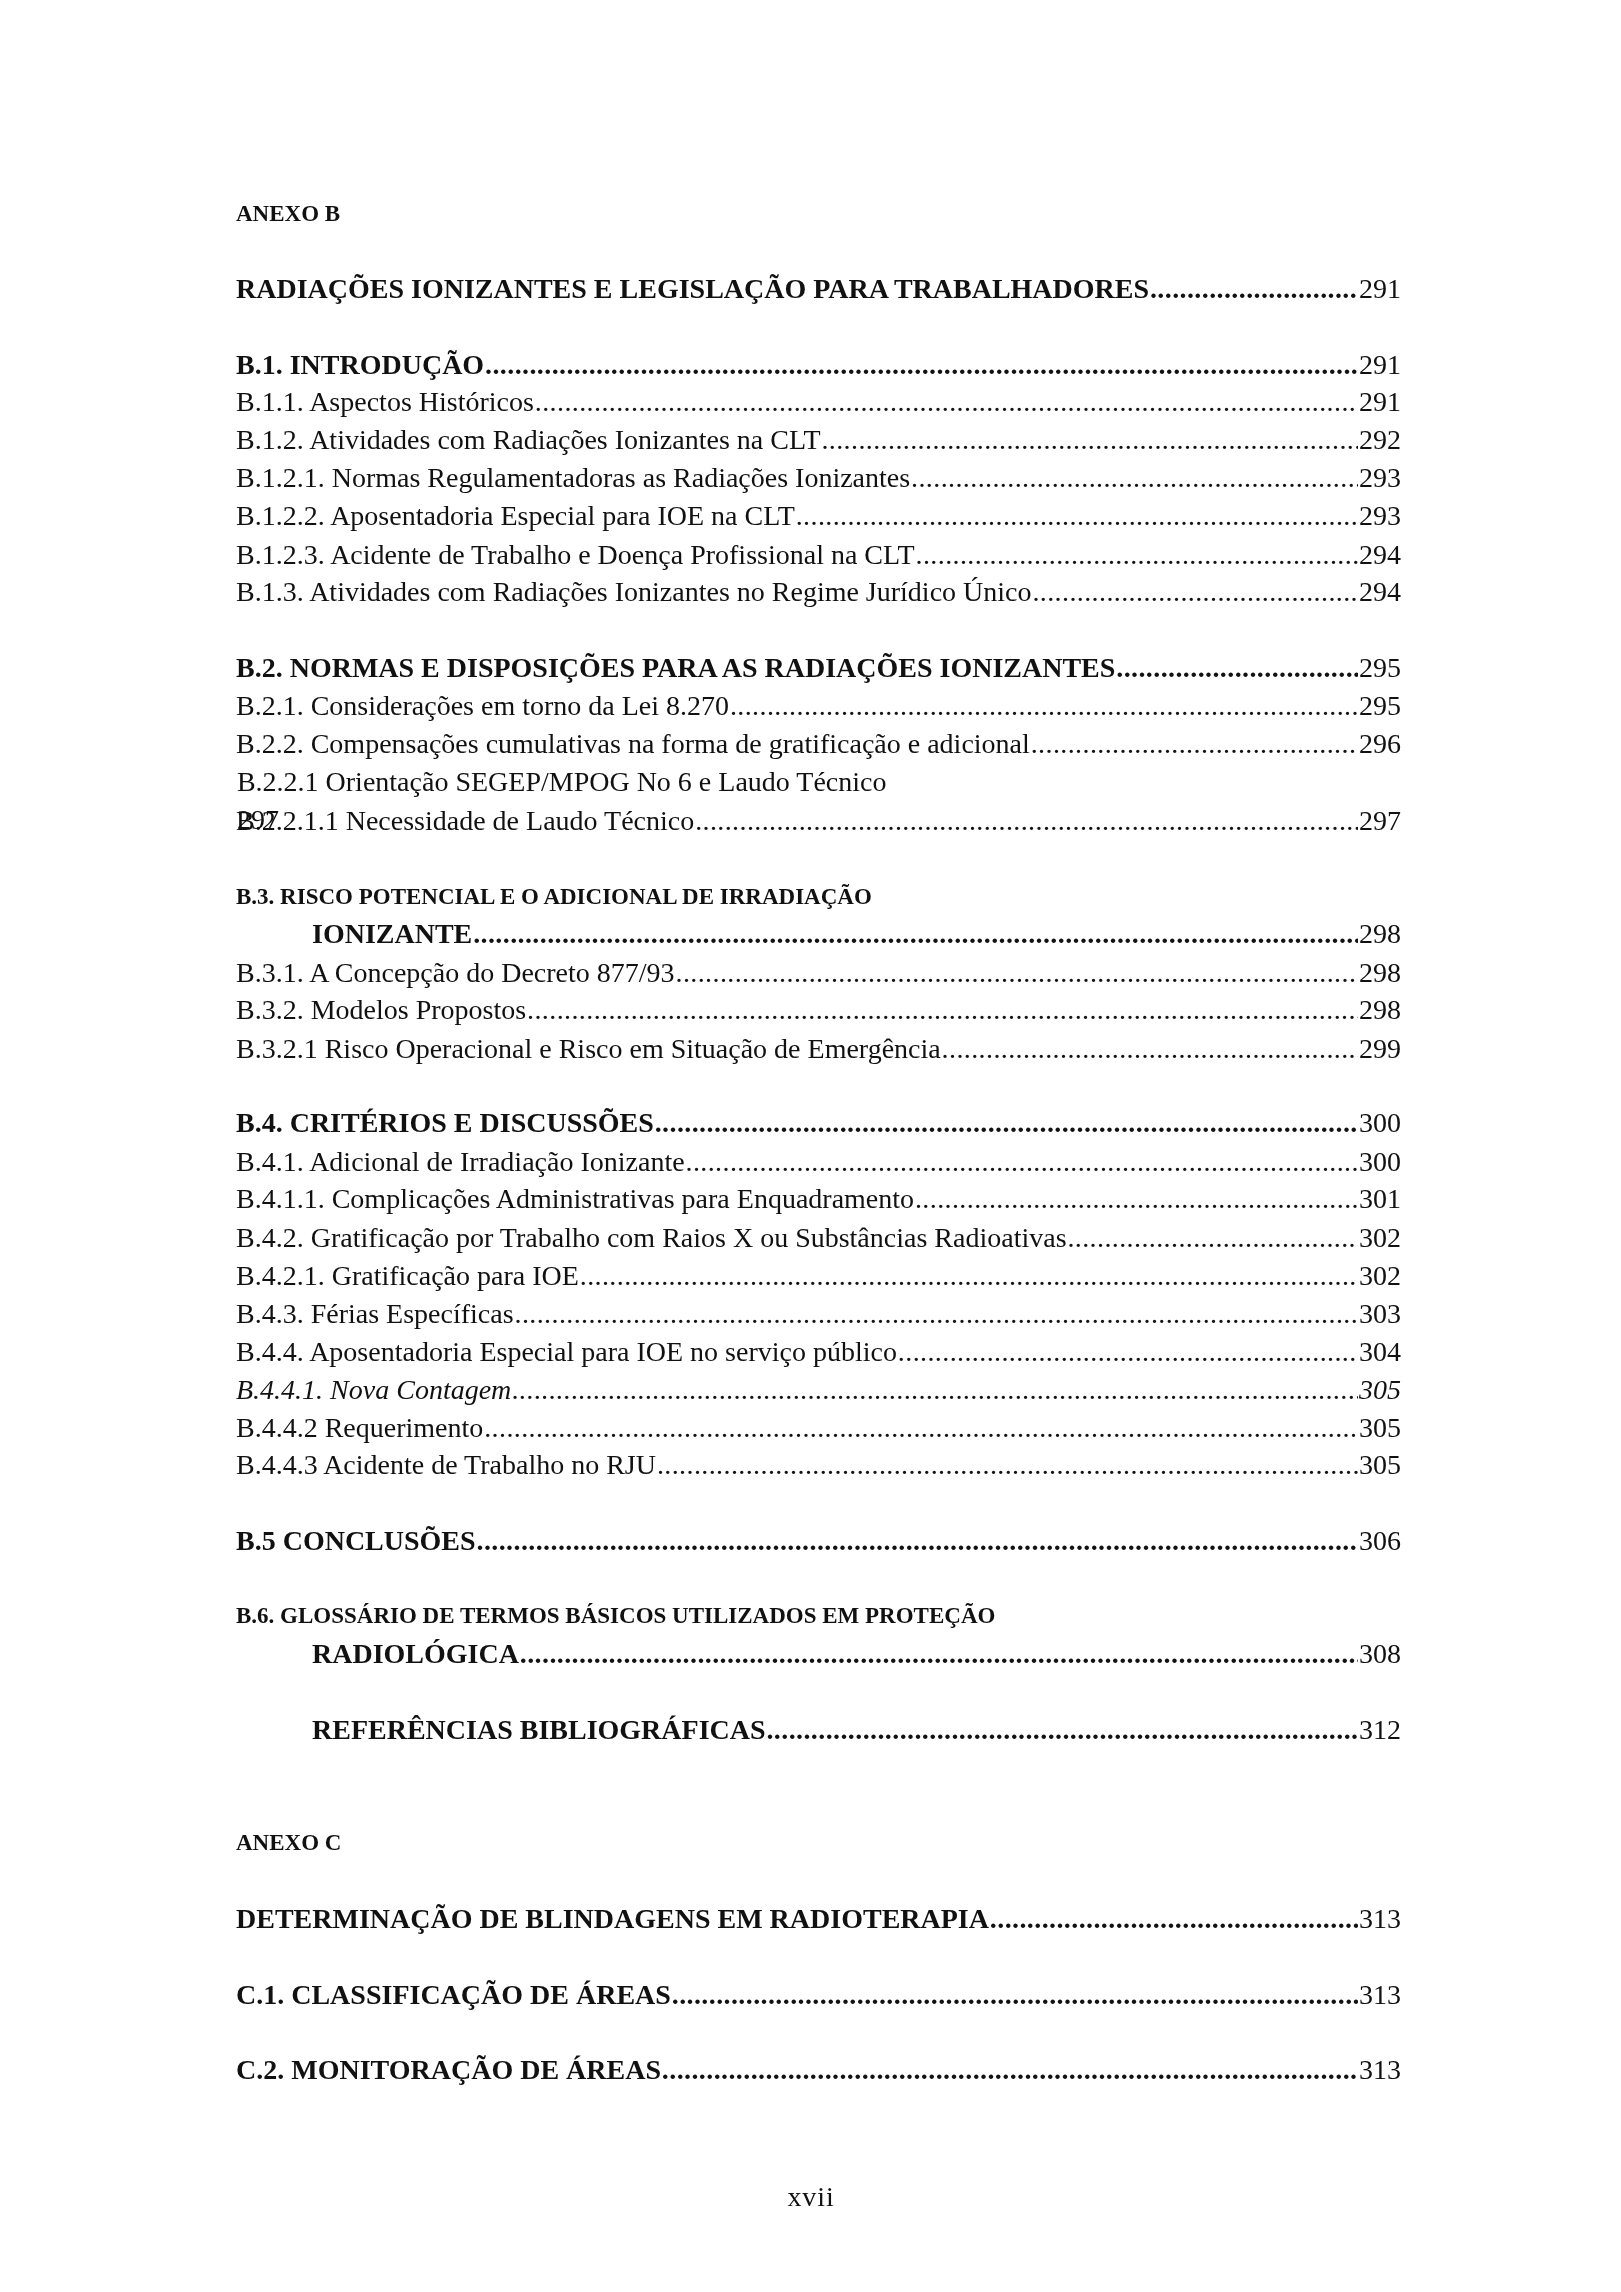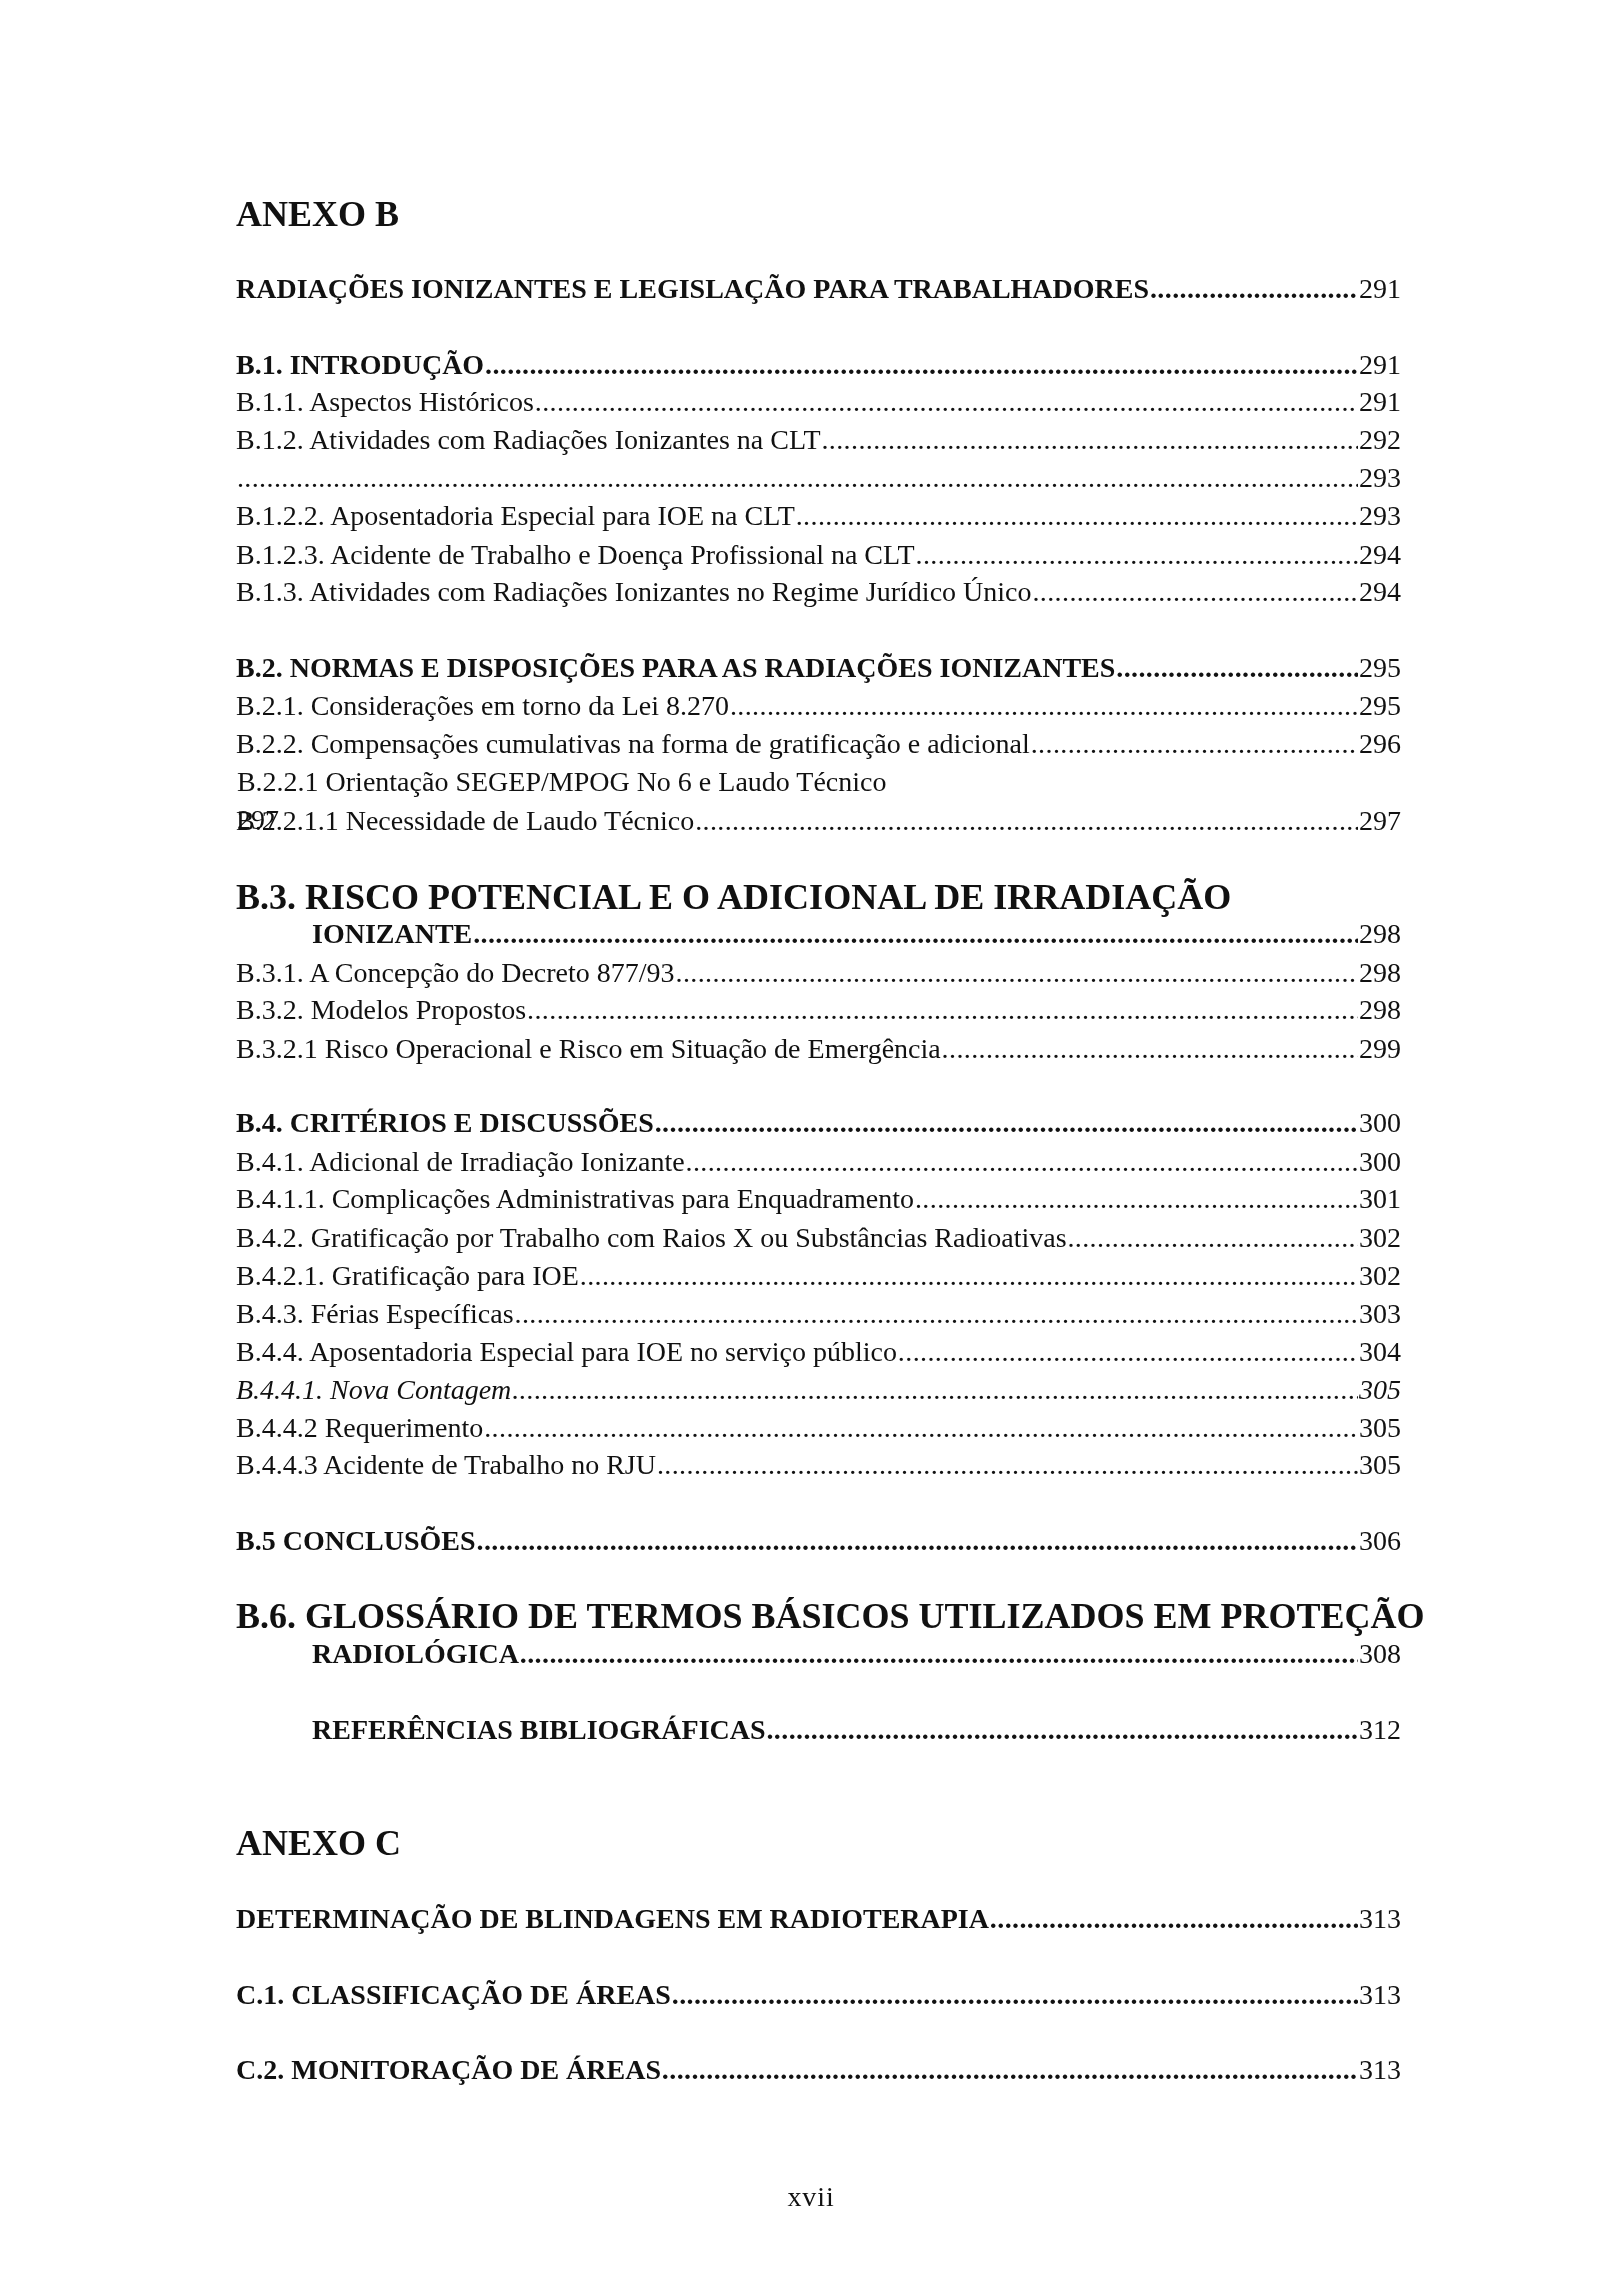--- a/index.html
+++ b/index.html
@@ -7,21 +7,21 @@
          font-family:"Liberation Serif","DejaVu Serif",serif; color:#111; }
   .line { position:absolute; left:236px; width:1165px; height:38px; line-height:38px;
           font-size:28px; display:flex; align-items:baseline; white-space:nowrap; }
   .line.bold { font-weight:bold; }
   .line.indent { left:312px; width:1089px; }
   .title { flex:0 0 auto; }
   .dots { flex:1 1 auto; overflow:hidden; margin:0 0.9px; letter-spacing:0.4px; }
   .dots::before { content:"............................................................................................................................................................................................................................................................................"; }
   .page { flex:0 0 auto; font-weight:normal; }
   .bold .page { font-weight:normal; }
-  .heading { position:absolute; left:236px; font-size:36px; font-weight:bold; line-height:38px; }
+  .heading { position:absolute; left:236px; font-size:23px; font-weight:bold; line-height:38px; }
   .pagenum { position:absolute; left:0; width:1622px; text-align:center; top:2178px;
              font-size:28px; line-height:38px; letter-spacing:0.9px; }
 </style>
 </head>
 <body>
 
 <div class="heading" style="top:195px;">ANEXO B</div>
 
 <div class="line bold" style="top:270px;">
   <span class="title">RADIAÇÕES IONIZANTES E LEGISLAÇÃO PARA TRABALHADORES</span>
@@ -38,20 +38,21 @@
   <span class="title">B.1.1. Aspectos Históricos</span>
   <span class="dots"></span>
   <span class="page">291</span>
 </div>
 <div class="line" style="top:421px;">
   <span class="title">B.1.2. Atividades com Radiações Ionizantes na CLT</span>
   <span class="dots"></span>
   <span class="page">292</span>
 </div>
 <div class="line" style="top:459px;">
+  <span class="title">B.1.2.1. Normas Regulamentadoras as Radiações Ionizantes</span>
   <span class="dots"></span>
   <span class="page">293</span>
 </div>
 <div class="line" style="top:497px;">
   <span class="title">B.1.2.2. Aposentadoria Especial para IOE na CLT</span>
   <span class="dots"></span>
   <span class="page">293</span>
 </div>
 <div class="line" style="top:536px;">
   <span class="title">B.1.2.3. Acidente de Trabalho e Doença Profissional na CLT </span>

